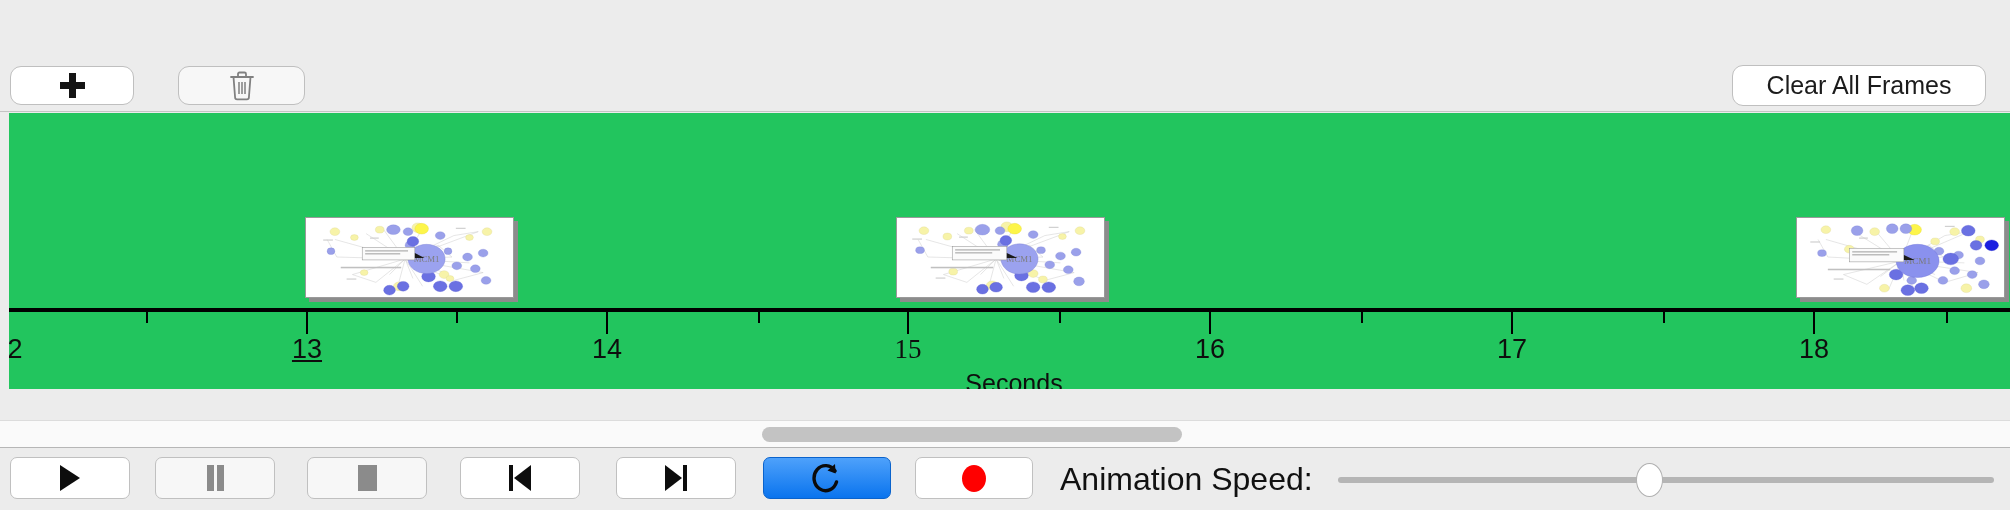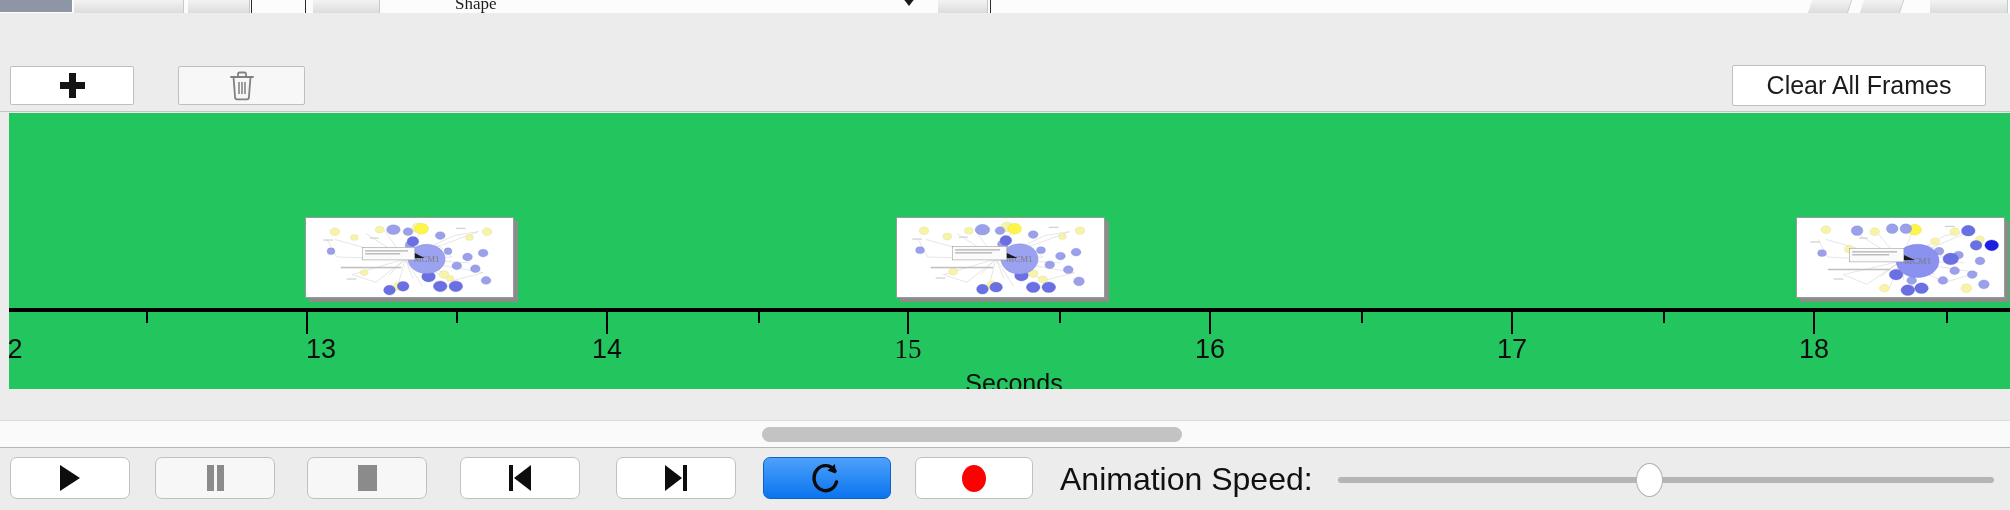--- a/index.html
+++ b/index.html
@@ -91,21 +91,21 @@
   .toolbar {
     position: absolute;
     left: 0; top: 57px;
     width: 2010px; height: 55px;
     background: #ececec;
     border-bottom: 1px solid #c4c4c4;
   }
   .tb-btn {
     position: absolute;
     border: 1px solid #bfbfbf;
-    border-radius: 2px;
+    border-radius: 11px;
     background: #ffffff;
     display: flex;
     align-items: center;
     justify-content: center;
     cursor: pointer;
   }
   .tb-btn.disabled { background: #f7f7f7; }
 
   #add-btn    { left: 10px;  top: 9px; width: 124px; height: 39px; }
   #delete-btn { left: 178px; top: 9px; width: 127px; height: 39px; }
@@ -275,35 +275,20 @@
     border: 1px solid #b0b0b0;
     border-radius: 50%;
     cursor: pointer;
   }
 </style>
 </head>
 <body>
 
 <div id="app">
 
-  <div class="bg-strip">
-    <div class="bg-dark"></div>
-    <div class="bg-chip" style="left:74px;  width:110px;"></div>
-    <div class="bg-chip" style="left:188px; width:62px;"></div>
-    <div class="bg-tick" style="left:251px;"></div>
-    <div class="bg-tick" style="left:305px;"></div>
-    <div class="bg-chip" style="left:313px; width:67px;"></div>
-    <div class="bg-word" style="left:455px; top:-3px;">Shape</div>
-    <div class="bg-caret" style="left:902px; top:-3px;"></div>
-    <div class="bg-chip" style="left:938px; width:50px;"></div>
-    <div class="bg-tick" style="left:990px;"></div>
-    <div class="bg-chip" style="left:1810px; width:40px; transform:skewX(-18deg);"></div>
-    <div class="bg-chip" style="left:1862px; width:40px; transform:skewX(-18deg);"></div>
-    <div class="bg-chip" style="left:1930px; width:78px;"></div>
-  </div>
 
 
   <div class="toolbar">
     <div class="tb-btn" id="add-btn">
       <span class="plus-icon"></span>
     </div>
 
     <div class="tb-btn disabled" id="delete-btn">
       <svg width="26" height="30" viewBox="0 0 26 30">
         <path d="M2 6 h22 M9 6 V3 a1.5 1.5 0 0 1 1.5 -1.5 h5 A1.5 1.5 0 0 1 17 3 V6
@@ -526,21 +511,21 @@
     <div class="tick minor" style="left:1937px;"></div>
 
     <div class="tick major" style="left:297px;"></div>
     <div class="tick major" style="left:597px;"></div>
     <div class="tick major" style="left:898px;"></div>
     <div class="tick major" style="left:1200px;"></div>
     <div class="tick major" style="left:1502px;"></div>
     <div class="tick major" style="left:1804px;"></div>
 
     <div class="tick-label" style="left:6px;">2</div>
-    <div class="tick-label" style="left:312px;">13</div>
+    <div class="tick-label" style="left:298px;text-decoration:underline;">13</div>
     <div class="tick-label" style="left:598px;">14</div>
     <div class="tick-label" style="left:899px;font-family:Liberation Serif, serif;">15</div>
     <div class="tick-label" style="left:1201px;">16</div>
     <div class="tick-label" style="left:1503px;">17</div>
     <div class="tick-label" style="left:1805px;">18</div>
 
     <div class="axis-title">Seconds</div>
   </div>
 
   <div class="hscroll">

